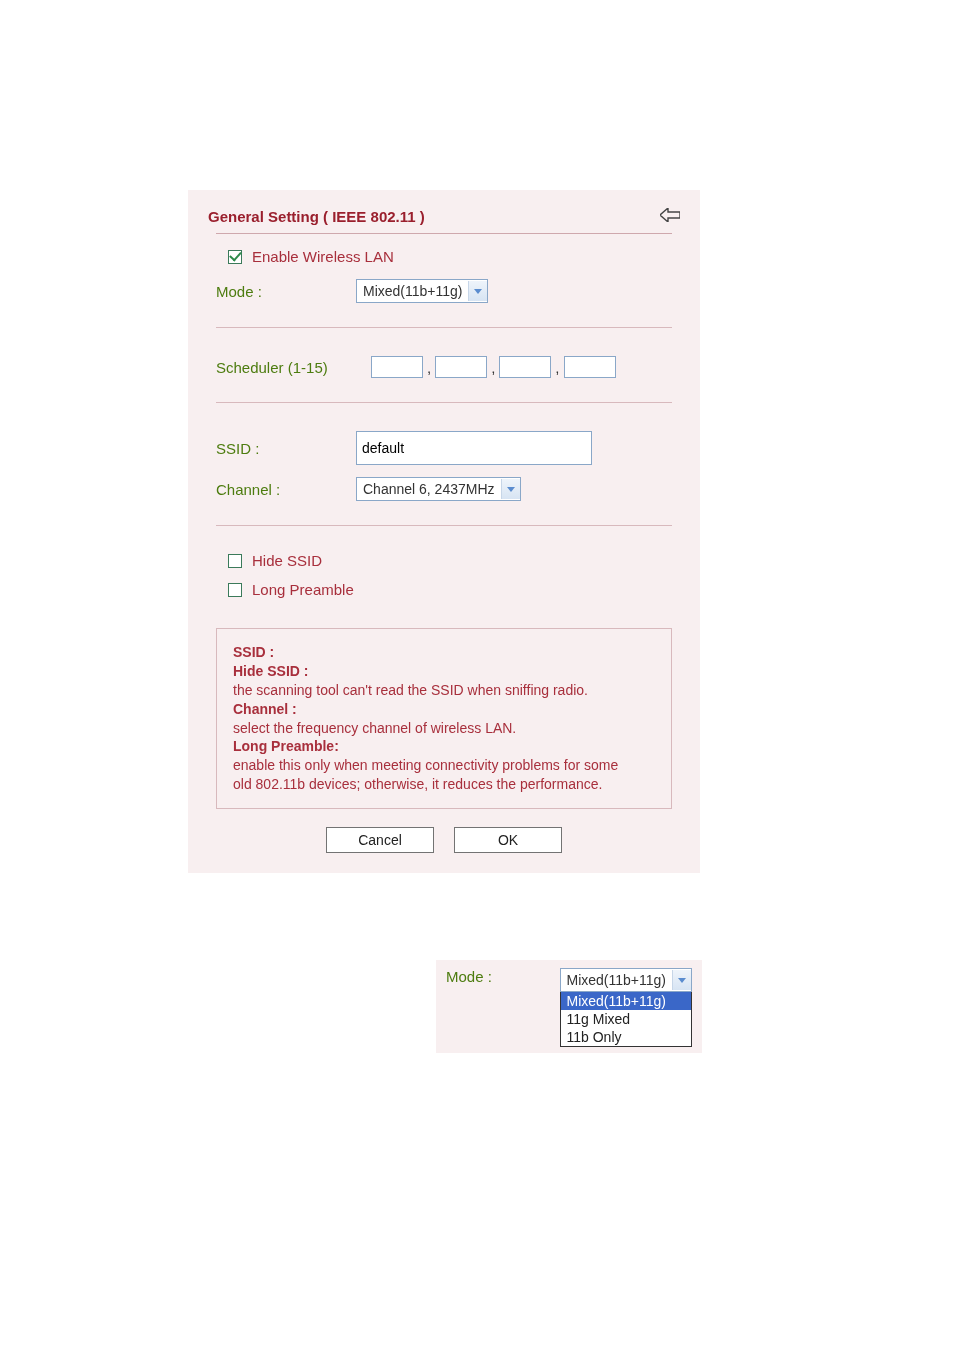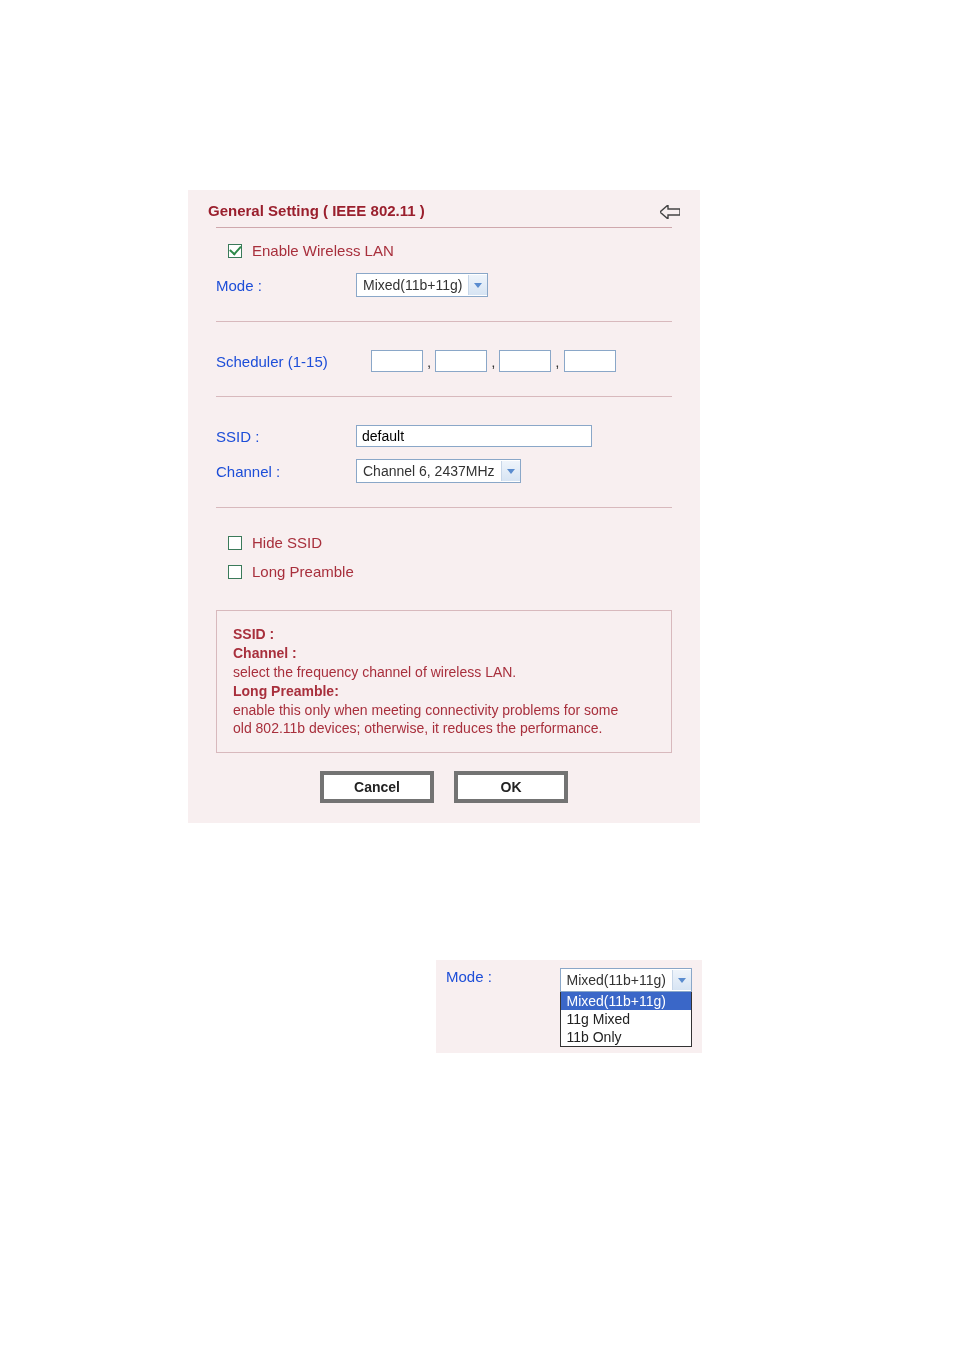--- a/index.html
+++ b/index.html
@@ -13,23 +13,23 @@
   }
   .panel{
     position:absolute;
     left:188px;
     top:190px;
     width:512px;
     background:#f8eff0;
   }
   .title-row{
     display:flex;
-    align-items:flex-end;
+    align-items:flex-start;
     justify-content:space-between;
-    padding:12px 20px 8px 20px;
+    padding:18px 20px 8px 20px;
     gap:40px;
   }
   .title{
     font-weight:bold;
     color:#9a1f2d;
     font-size:15px;
   }
   .back-icon svg{display:block;}
   .hr{
     border:none;
@@ -67,21 +67,21 @@
     transform:rotate(-48deg) translate(1px,-1px);
   }
   .red-label{color:#a82f3c;}
   .form-row{
     display:flex;
     align-items:center;
     padding:6px 0;
   }
   .form-label{
     width:140px;
-    color:#1d4ed8;
+    color:#4d7c0f;
   }
   .select{
     display:inline-flex;
     align-items:center;
     border:1px solid #8aa7c8;
     background:#ffffff;
     height:22px;
     font-size:14px;
     color:#333333;
   }
@@ -99,50 +99,49 @@
     border:1px solid #8aa7c8;
     background:#ffffff;
     font-size:14px;
     padding:0 3px;
   }
   .comma{color:#333;}
   .text-input{
     width:224px;height:20px;
     border:1px solid #8aa7c8;
     background:#ffffff;
-    padding:0 5px;
+    padding:6px 5px;
     font-size:14px;
   }
   .desc-box{
     margin:16px 28px 0 28px;
     border:1px solid #d8b9bd;
     padding:14px 16px 14px 16px;
     color:#a82f3c;
     font-size:14px;
     line-height:1.35;
   }
   .desc-box .term{font-weight:bold;}
   .btn-row{
     display:flex;
     justify-content:center;
     gap:20px;
     padding:18px 0 20px 0;
   }
   .btn{
     min-width:78px;
     height:24px;
-    border:4px solid #737373;
+    border:1px solid #737373;
     background:#ffffff;
     font-size:14px;
     color:#222;
     padding:0 14px;
     display:inline-flex;
     align-items:center;
     justify-content:center;
-    font-weight:bold;
   }
 
   
   .panel2{
     position:absolute;
     left:436px;
     top:960px;
     width:266px;
     background:#f8eff0;
     padding:8px 10px 2px 10px;
@@ -242,20 +241,22 @@
       <span class="red-label">Hide SSID</span>
     </div>
     <div class="cb-row">
       <span class="cb"></span>
       <span class="red-label">Long Preamble</span>
     </div>
   </div>
 
   <div class="desc-box">
     <div><span class="term">SSID :</span></div>
+    <div><span class="term">Hide SSID :</span></div>
+    <div>the scanning tool can't read the SSID when sniffing radio.</div>
     <div><span class="term">Channel :</span></div>
     <div>select the frequency channel of wireless LAN.</div>
     <div><span class="term">Long Preamble:</span></div>
     <div>enable this only when meeting connectivity problems for some</div>
     <div>old 802.11b devices; otherwise, it reduces the performance.</div>
   </div>
 
   <div class="btn-row">
     <span class="btn">Cancel</span>
     <span class="btn">OK</span>

